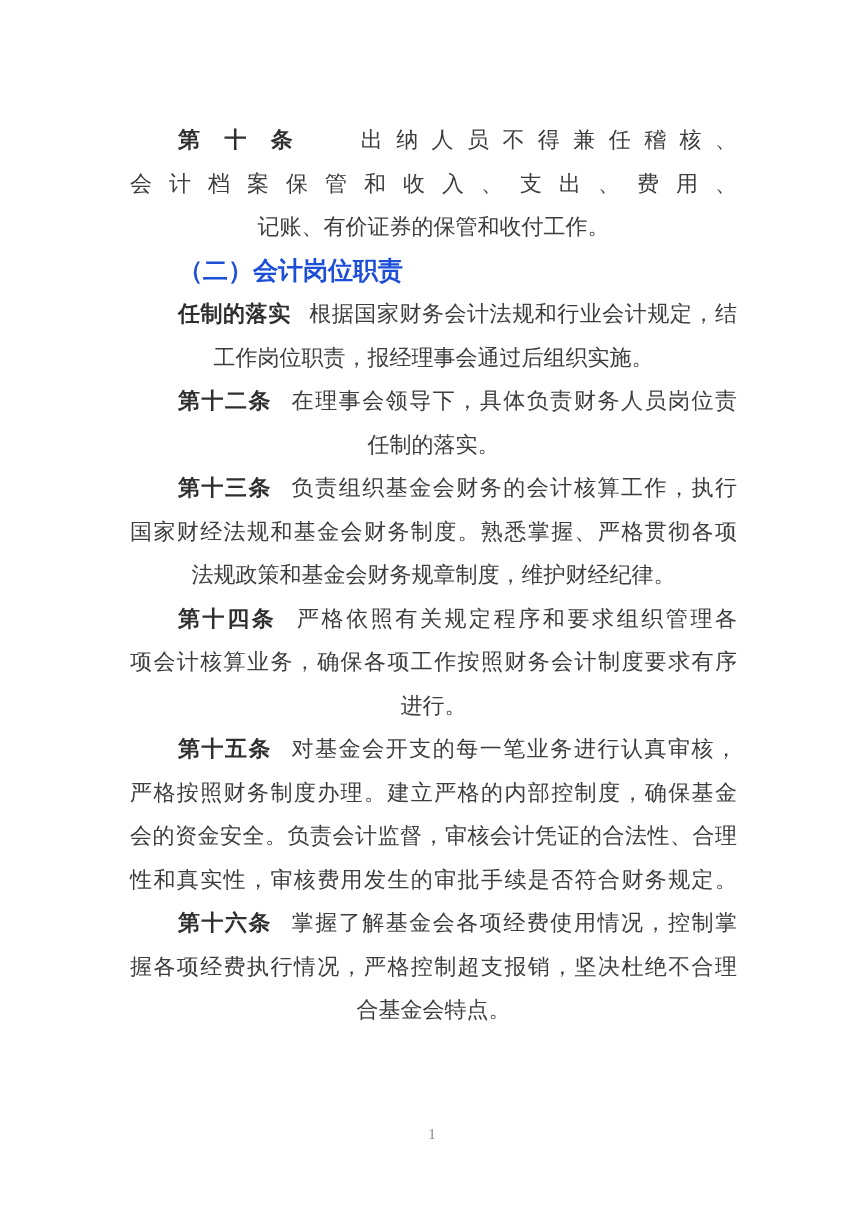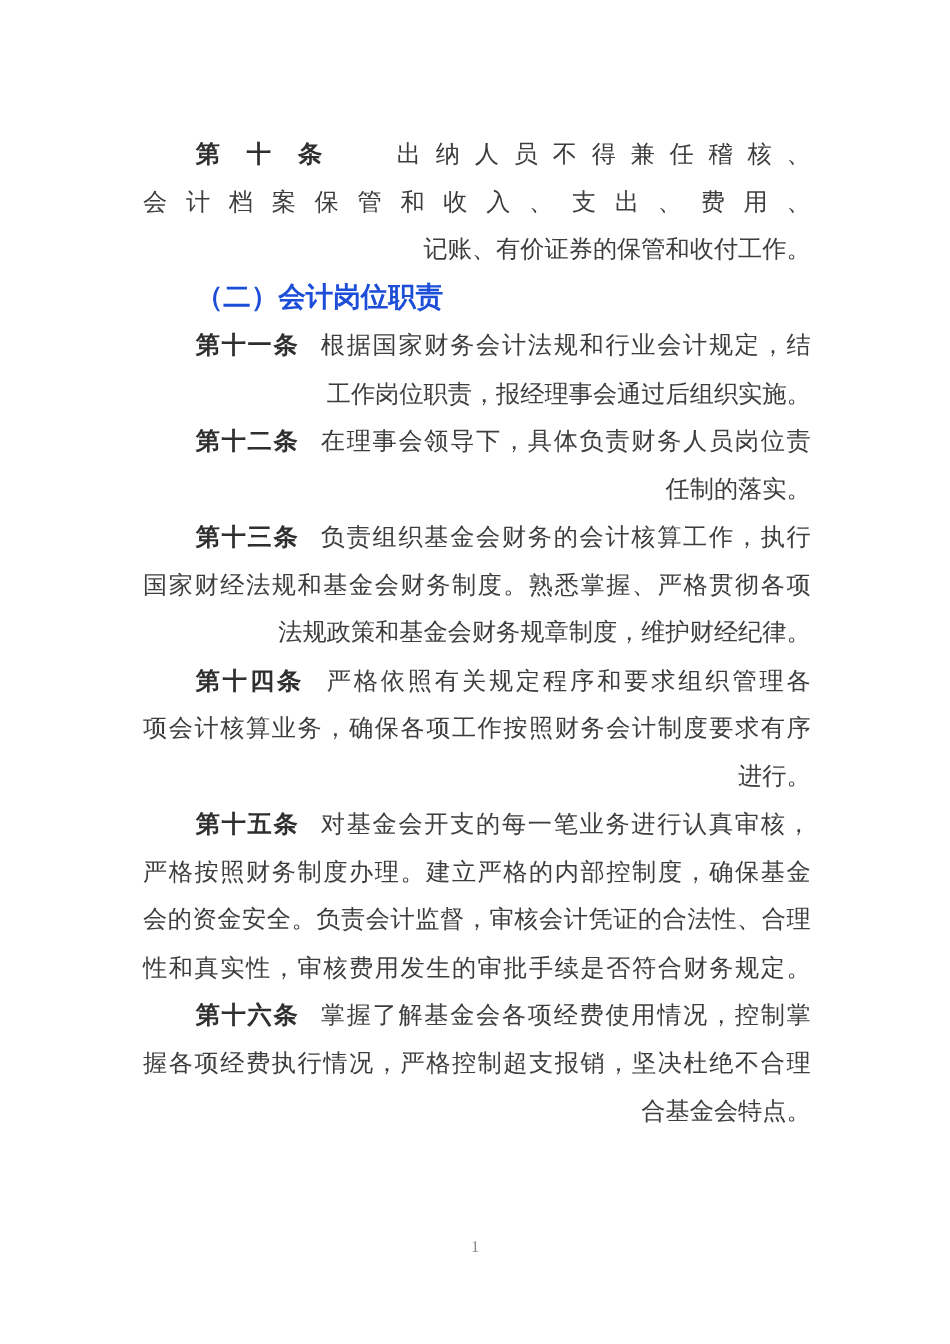--- a/index.html
+++ b/index.html
@@ -21,21 +21,21 @@
     line-height: 43.5px;
     height: 43.5px;
     color: #3d3d3d;
   }
   
   .jc {
     text-align: justify;
     text-align-last: justify;
   }
   
-  .end { text-align: right; }
+  .end { text-align: center; }
   
   .ind { padding-left: 48px; }
   .lbl {
     font-weight: 700;
     color: #2f2f2f;
   }
   .lbl-sp { letter-spacing: 0.5em; }
   .tab  { display: inline-block; width: 18px; }
   .tab-wide { display: inline-block; width: 30px; }
   .heading {
@@ -64,21 +64,21 @@
 
   <div>
     <div class="line jc ind"><span class="lbl lbl-sp">第十条</span><span class="tab-wide"></span><span>出纳人员不得兼任稽核、</span></div>
     <div class="line jc"><span>会计档案保管和收入、支出、费用、</span></div>
     <div class="line end"><span>记账、有价证券的保管和收付工作。</span></div>
   </div>
 
   <div class="heading">（二）会计岗位职责</div>
 
   <div>
-    <div class="line jc ind"><span class="lbl">第十一条</span><span class="tab"></span><span>根据国家财务会计法规和行业会计规定，结</span></div>
+    <div class="line jc ind"><span class="lbl">任制的落实</span><span class="tab"></span><span>根据国家财务会计法规和行业会计规定，结</span></div>
     <div class="line end"><span>工作岗位职责，报经理事会通过后组织实施。</span></div>
   </div>
 
   <div>
     <div class="line jc ind"><span class="lbl">第十二条</span><span class="tab"></span><span>在理事会领导下，具体负责财务人员岗位责</span></div>
     <div class="line end"><span>任制的落实。</span></div>
   </div>
 
   <div>
     <div class="line jc ind"><span class="lbl">第十三条</span><span class="tab"></span><span>负责组织基金会财务的会计核算工作，执行</span></div>

